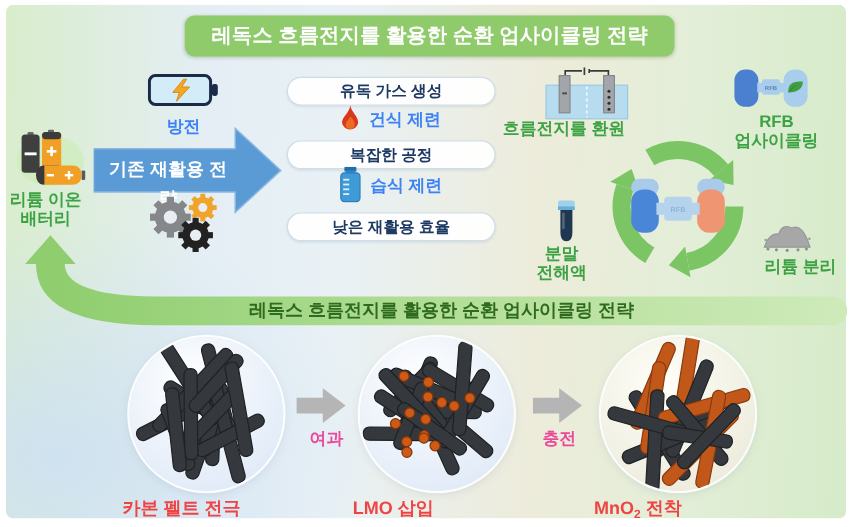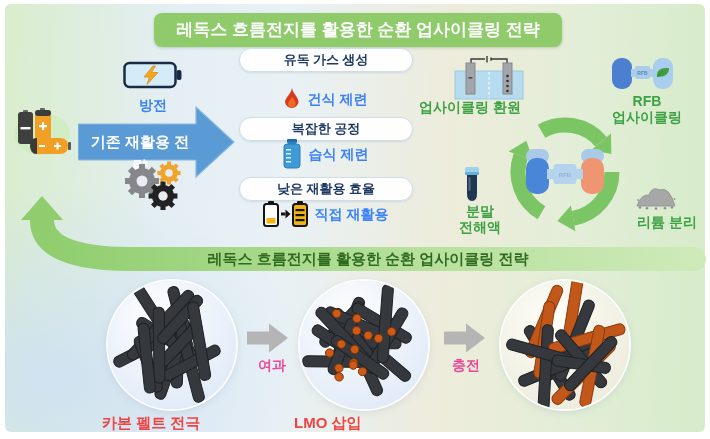--- a/index.html
+++ b/index.html
@@ -62,20 +62,24 @@
     <rect x="21" y="30" width="16" height="6" rx="3" fill="#3c3c3c"></rect>
     <rect x="25" y="17" width="8" height="2.2" fill="#fff"></rect>
       <rect x="27.9" y="14.1" width="2.2" height="8" fill="#fff"></rect>
     <rect x="54" y="34" width="3" height="8" rx="1" fill="#5a5a5a"></rect>
     <rect x="16" y="30" width="12" height="16" rx="8" fill="#3a3a3a"></rect>
     <path d="M23 30 H46 Q54 30 54 38 Q54 46 46 46 H23 Z" fill="#f29f26"></path>
     <rect x="25" y="37" width="6" height="2" fill="#fff"></rect>
     <rect x="40" y="37" width="7" height="2" fill="#fff"></rect>
       <rect x="42.5" y="34.5" width="2" height="7" fill="#fff"></rect>
   </svg>
+  <div class="abs glabel" style="left:0;top:158px;width:76px;">
+    <div>리튬 이온</div>
+    <div>배터리</div>
+  </div>
 
   <svg class="abs" style="left:123px;top:58px;" width="60" height="34" viewBox="0 0 60 34">
     <rect x="1.5" y="5" width="51" height="24" rx="5" fill="#d3ecf8" stroke="#1a2b47" stroke-width="2.5"></rect>
     <rect x="53.5" y="12" width="5" height="10" rx="2" fill="#1a2b47"></rect>
     <polygon points="30,8 21,19 26.5,19 24,26.5 35,14.5 28.5,14.5 32.5,8" fill="#f5a71f" stroke="#d88a12" stroke-width="0.8"></polygon>
   </svg>
   <div class="abs blabel" style="left:122px;top:97px;width:62px;">방전</div>
 
   <svg class="abs" style="left:78px;top:104px;" width="158" height="76" viewBox="0 0 158 76">
     <polygon points="0,20 118,20 118,3 156,38 118,73 118,56 0,56" fill="#5b9bd5" stroke="#8ab6e2" stroke-width="1.2"></polygon>
@@ -102,21 +106,21 @@
     <g transform="translate(43,36) scale(0.85)" fill="#222">
       <rect x="-3" y="-17" width="6" height="34"></rect>
         <rect x="-3" y="-17" width="6" height="34" transform="rotate(45)"></rect>
       <rect x="-3" y="-17" width="6" height="34" transform="rotate(90)"></rect>
         <rect x="-3" y="-17" width="6" height="34" transform="rotate(135)"></rect>
       <circle r="13"></circle>
         <circle r="5.5" fill="#e9eef3"></circle>
     </g>
   </svg>
 
-  <div class="abs ibox" style="top:48px;font-family:Liberation Serif, serif;">유독 가스 생성</div>
+  <div class="abs ibox" style="top:64px;">유독 가스 생성</div>
   <div class="abs mrow" style="top:86px;height:26px;">
     <svg width="18" height="24" viewBox="0 0 18 24">
       <path d="M9 1 C10 7 15 9 15.5 15 A6.8 6.8 0 0 1 2 15 C2.5 10 7.5 8 9 1 Z" fill="#d8381c"></path>
       <path d="M9 10 C12 13 13 15 12.5 17.5 A3.8 3.8 0 0 1 5 17 C5.2 14 7.5 13 9 10 Z" fill="#ef6a22"></path>
     </svg>
     <span class="blabel">건식 제련</span>
   </div>
   <div class="abs ibox" style="top:117px;">복잡한 공정</div>
   <div class="abs mrow" style="top:138px;height:32px;align-items:center;">
     <svg width="20" height="30" viewBox="0 0 20 30">
@@ -124,60 +128,45 @@
       <rect x="6" y="3" width="8" height="3" fill="#2f86c4"></rect>
       <rect x="2" y="5" width="16" height="24" rx="3" fill="#3f9bd8" stroke="#2f7cb5"></rect>
       <rect x="4" y="10" width="5" height="1.5" fill="#dff0fa"></rect>
         <rect x="4" y="14" width="5" height="1.5" fill="#dff0fa"></rect>
       <rect x="4" y="18" width="5" height="1.5" fill="#dff0fa"></rect>
         <rect x="4" y="22" width="5" height="1.5" fill="#dff0fa"></rect>
     </svg>
     <span class="blabel">습식 제련</span>
   </div>
   <div class="abs ibox" style="top:177px;">낮은 재활용 효율</div>
-  <div class="abs mrow" style="top:199px;height:30px;">
-    <svg width="46" height="28" viewBox="0 0 46 28">
-      <rect x="6" y="1" width="6" height="3" rx="1" fill="#141414"></rect>
-      <rect x="2" y="4" width="14" height="22" rx="2.5" fill="#fff" stroke="#141414" stroke-width="2"></rect>
-      <rect x="4.5" y="18" width="9" height="5.5" fill="#f2b411"></rect>
-      <rect x="19" y="12.5" width="4.5" height="3" fill="#141414"></rect>
-      <polygon points="23.5,9.5 23.5,18.5 28.5,14" fill="#141414"></polygon>
-      <rect x="35" y="1" width="6" height="3" rx="1" fill="#141414"></rect>
-      <rect x="31" y="4" width="14" height="22" rx="2.5" fill="#f2b411" stroke="#141414" stroke-width="2"></rect>
-      <rect x="33.5" y="9" width="9" height="2.2" fill="#141414"></rect>
-        <rect x="33.5" y="14" width="9" height="2.2" fill="#141414"></rect>
-      <rect x="33.5" y="19" width="9" height="2.2" fill="#141414"></rect>
-    </svg>
-    <span class="blabel">직접 재활용</span>
-  </div>
 
   <svg class="abs" style="left:453px;top:56px;" width="72" height="46" viewBox="0 0 72 46">
     <polyline points="18,10 18,3 32,3" fill="none" stroke="#3a3a3a" stroke-width="1.4"></polyline>
     <line x1="34" y1="0" x2="34" y2="6.5" stroke="#3a3a3a" stroke-width="1.4"></line>
     <line x1="38" y1="1.6" x2="38" y2="4.8" stroke="#3a3a3a" stroke-width="1.4"></line>
     <polyline points="38,3 54,3 54,10" fill="none" stroke="#3a3a3a" stroke-width="1.4"></polyline>
     <rect x="2" y="15" width="68" height="28" fill="#b7dcef" stroke="#9cc8e2"></rect>
     <line x1="36" y1="16" x2="36" y2="42" stroke="#eef7fc" stroke-width="1.5" stroke-dasharray="2.5,2.5"></line>
     <rect x="13" y="7" width="9" height="31" fill="#a2a6aa" stroke="#85898d"></rect>
     <rect x="50" y="7" width="9" height="31" fill="#a2a6aa" stroke="#85898d"></rect>
     <rect x="15.5" y="21" width="4" height="1.6" fill="#4a4a4a"></rect>
     <circle cx="54.5" cy="20" r="1.3" fill="#2f2f2f"></circle>
       <circle cx="54.5" cy="25" r="1.3" fill="#2f2f2f"></circle>
     <circle cx="54.5" cy="30" r="1.3" fill="#2f2f2f"></circle>
       <circle cx="54.5" cy="35" r="1.3" fill="#2f2f2f"></circle>
   </svg>
-  <div class="abs glabel" style="left:413px;top:99px;width:114px;">업사이클링 환원</div>
+  <div class="abs glabel" style="left:413px;top:99px;width:114px;">흐름전지를 환원</div>
 
   <svg class="abs" style="left:462px;top:166px;" width="20" height="38" viewBox="0 0 20 38">
     <rect x="3" y="1" width="14" height="6" rx="2" fill="#9ed2ec"></rect>
     <rect x="3" y="6" width="14" height="3" fill="#69aed4"></rect>
     <path d="M5 9 H15 V28 Q15 35 10 35 Q5 35 5 28 Z" fill="#203752"></path>
     <rect x="6.5" y="11" width="2" height="14" rx="1" fill="rgba(255,255,255,0.25)"></rect>
   </svg>
-  <div class="abs glabel" style="left:440px;top:203px;width:80px;">
+  <div class="abs glabel" style="left:428px;top:203px;width:80px;">
     <div>분말</div>
     <div>전해액</div>
   </div>
 
   <svg class="abs" style="left:500px;top:107px;" width="130" height="130" viewBox="0 0 130 130">
     <g id="lar">
       <path d="M 41.5 24.3 A 47 47 0 0 1 101 34.8" stroke="#7cc564" stroke-width="15" fill="none"></path>
       <polygon points="91,43.2 111,26.4 111.3,47.1" fill="#7cc564"></polygon>
     </g>
     <use href="#lar" transform="rotate(120 65 65)"></use>
@@ -301,13 +290,16 @@
         <rect x="43.907424825942144" y="72.28973538801074" width="72.3494293098338" height="11" rx="5" fill="#35383c" stroke="#1f2224" transform="rotate(49.6 80.1 77.8)"></rect>
         <rect x="40.35213414905593" y="86.29856684431434" width="84.42109193373471" height="11" rx="5" fill="#c2571a" stroke="#8a3a0e" transform="rotate(135.0 82.6 91.8)"></rect>
         <rect x="49.8702227442991" y="79.72188349440694" width="82.88709723437205" height="11" rx="5" fill="#c2571a" stroke="#8a3a0e" transform="rotate(101.0 91.3 85.2)"></rect>
         <rect x="50.93129135831259" y="77.69376201182604" width="58.67732392298058" height="11" rx="5" fill="#35383c" stroke="#1f2224" transform="rotate(8.8 80.3 83.2)"></rect>
         <rect x="54.4879539469257" y="77.08499474078417" width="70.33152671344578" height="11" rx="5" fill="#35383c" stroke="#1f2224" transform="rotate(133.7 89.7 82.6)"></rect>
       </svg>
   </div>
 
   <div class="abs slabel" style="left:102px;top:414px;width:140px;">카본 펠트 전극</div>
   <div class="abs slabel" style="left:294px;top:414px;width:140px;">LMO 삽입</div>
+  <div class="abs slabel" style="left:495px;top:414px;width:140px;">
+    <span>MnO</span><sub>2</sub><span> 전착</span>
+  </div>
 </div>
 
 </body></html>

